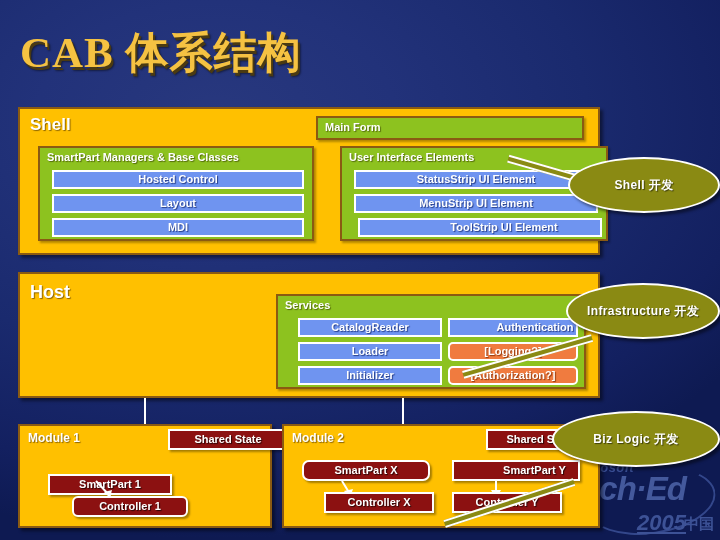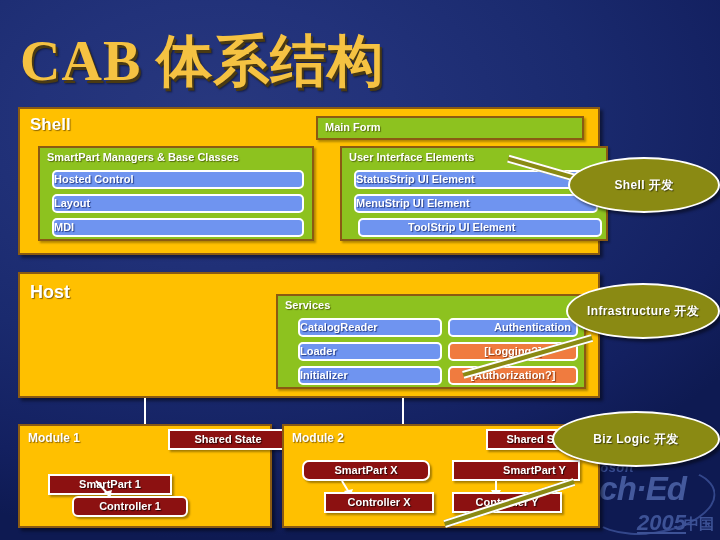--- a/index.html
+++ b/index.html
@@ -80,21 +80,21 @@
     transform: rotate(-8deg);
     opacity: .85;
   }
 
   
   #title {
     position: absolute;
     left: 20px;
     top: 24px;
     font-family: "Liberation Serif", serif;
-    font-size: 56px;
+    font-size: 43px;
     font-weight: bold;
     color: #f5c242;
     text-shadow: 2px 3px 0 #4a3a12, 3px 4px 2px rgba(0,0,0,.45);
     letter-spacing: 1px;
     white-space: nowrap;
   }
 
   
   .gold-panel {
     position: absolute;
@@ -123,25 +123,25 @@
     color: #ffffff;
     font-size: 11px;
     font-weight: bold;
     text-shadow: 1px 1px 1px rgba(60,70,0,.7);
     white-space: nowrap;
   }
   .blue-pill {
     position: absolute;
     background: #6F94F0;
     border: 2px solid #ffffff;
-    border-radius: 5px;
+    border-radius: 0;
     color: #ffffff;
     font-size: 11px;
     font-weight: bold;
-    text-align: left;
+    text-align: center;
     line-height: 15px;
     box-sizing: border-box;
     text-shadow: 1px 1px 1px rgba(20,40,110,.8);
     white-space: nowrap;
     overflow: hidden;
   }
   .orange-pill {
     position: absolute;
     background: #F07B3F;
     border: 2px solid #ffffff;

